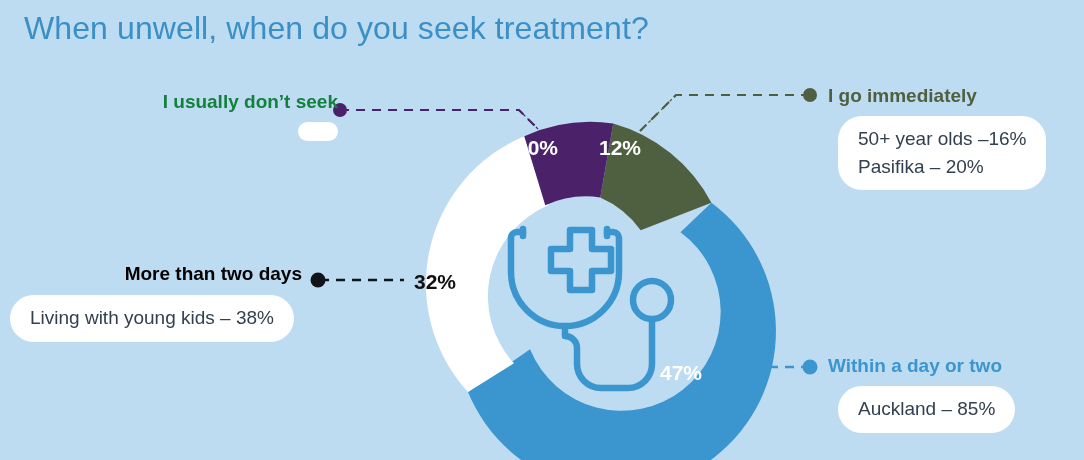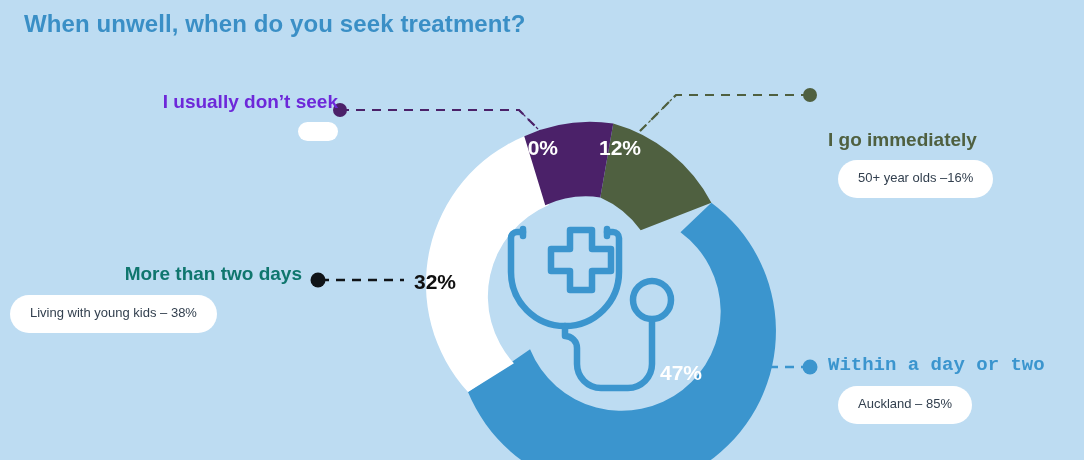--- a/index.html
+++ b/index.html
@@ -19,22 +19,22 @@
     position: absolute;
     left: 0; top: 0;
     width: 1084px;
     height: 460px;
   }
 
   .title {
     position: absolute;
     left: 24px;
     top: 10px;
-    font-size: 24px;
-    font-weight: 700;
+    font-size: 32px;
+    font-weight: 400;
     color: #3a8fc6;
     letter-spacing: 0.1px;
     white-space: nowrap;
   }
 
   
   .chart-layer {
     position: absolute;
     left: 0; top: 0;
     width: 1084px;
@@ -62,62 +62,62 @@
     white-space: nowrap;
   }
   .label-head.multi { white-space: normal; }
 
   .pill {
     background: #ffffff;
     border-radius: 24px;
     padding: 9px 20px 10px 20px;
     display: inline-block;
     color: #33404f;
-    font-size: 13px;
+    font-size: 19px;
     line-height: 1.45;
     box-sizing: border-box;
   }
   .pill div { white-space: nowrap; }
 
   
   #grp-dontseek {
     left: 8px;
     top: 90px;
     width: 330px;
     text-align: right;
   }
-  #grp-dontseek .label-head { color: #6d28d9; text-align: right; }
+  #grp-dontseek .label-head { color: #15803d; text-align: right; }
   #grp-dontseek .pill-wrap { margin-top: 9px; text-align: right; }
   #grp-dontseek .pill { text-align: left; }
 
   #grp-morethan {
     left: 10px;
     top: 262px;
     width: 292px;
     text-align: right;
   }
-  #grp-morethan .label-head { color: #0f766e; }
+  #grp-morethan .label-head { color: #000000; }
   #grp-morethan .pill-wrap { margin-top: 10px; text-align: left; }
 
   #grp-immediately {
     left: 828px;
     top: 84px;
     width: 250px;
     text-align: left;
   }
-  #grp-immediately .label-head { color: #4f6040; margin-top: 44px; }
+  #grp-immediately .label-head { color: #4f6040; }
   #grp-immediately .pill-wrap { margin-top: 9px; margin-left: 10px; }
 
   #grp-withinday {
     left: 828px;
     top: 354px;
     width: 250px;
     text-align: left;
   }
-  #grp-withinday .label-head { color: #3b95ce; font-family: Liberation Mono, monospace; }
+  #grp-withinday .label-head { color: #3b95ce; }
   #grp-withinday .pill-wrap { margin-top: 9px; margin-left: 10px; }
 </style>
 </head>
 <body>
 
 <div class="canvas">
 
   <div class="title">When unwell, when do you seek treatment?</div>
 
   <svg class="chart-layer" viewBox="0 0 1084 460" width="1084" height="460">
@@ -201,20 +201,21 @@
         <div>Living with young kids – 38%</div>
       </div>
     </div>
   </div>
 
   <div class="label-group" id="grp-immediately">
     <div class="label-head">I go immediately</div>
     <div class="pill-wrap">
       <div class="pill">
         <div>50+ year olds  –16%</div>
+        <div>Pasifika –  20%</div>
       </div>
     </div>
   </div>
 
   <div class="label-group" id="grp-withinday">
     <div class="label-head">Within a day or two</div>
     <div class="pill-wrap">
       <div class="pill">
         <div>Auckland – 85%</div>
       </div>

